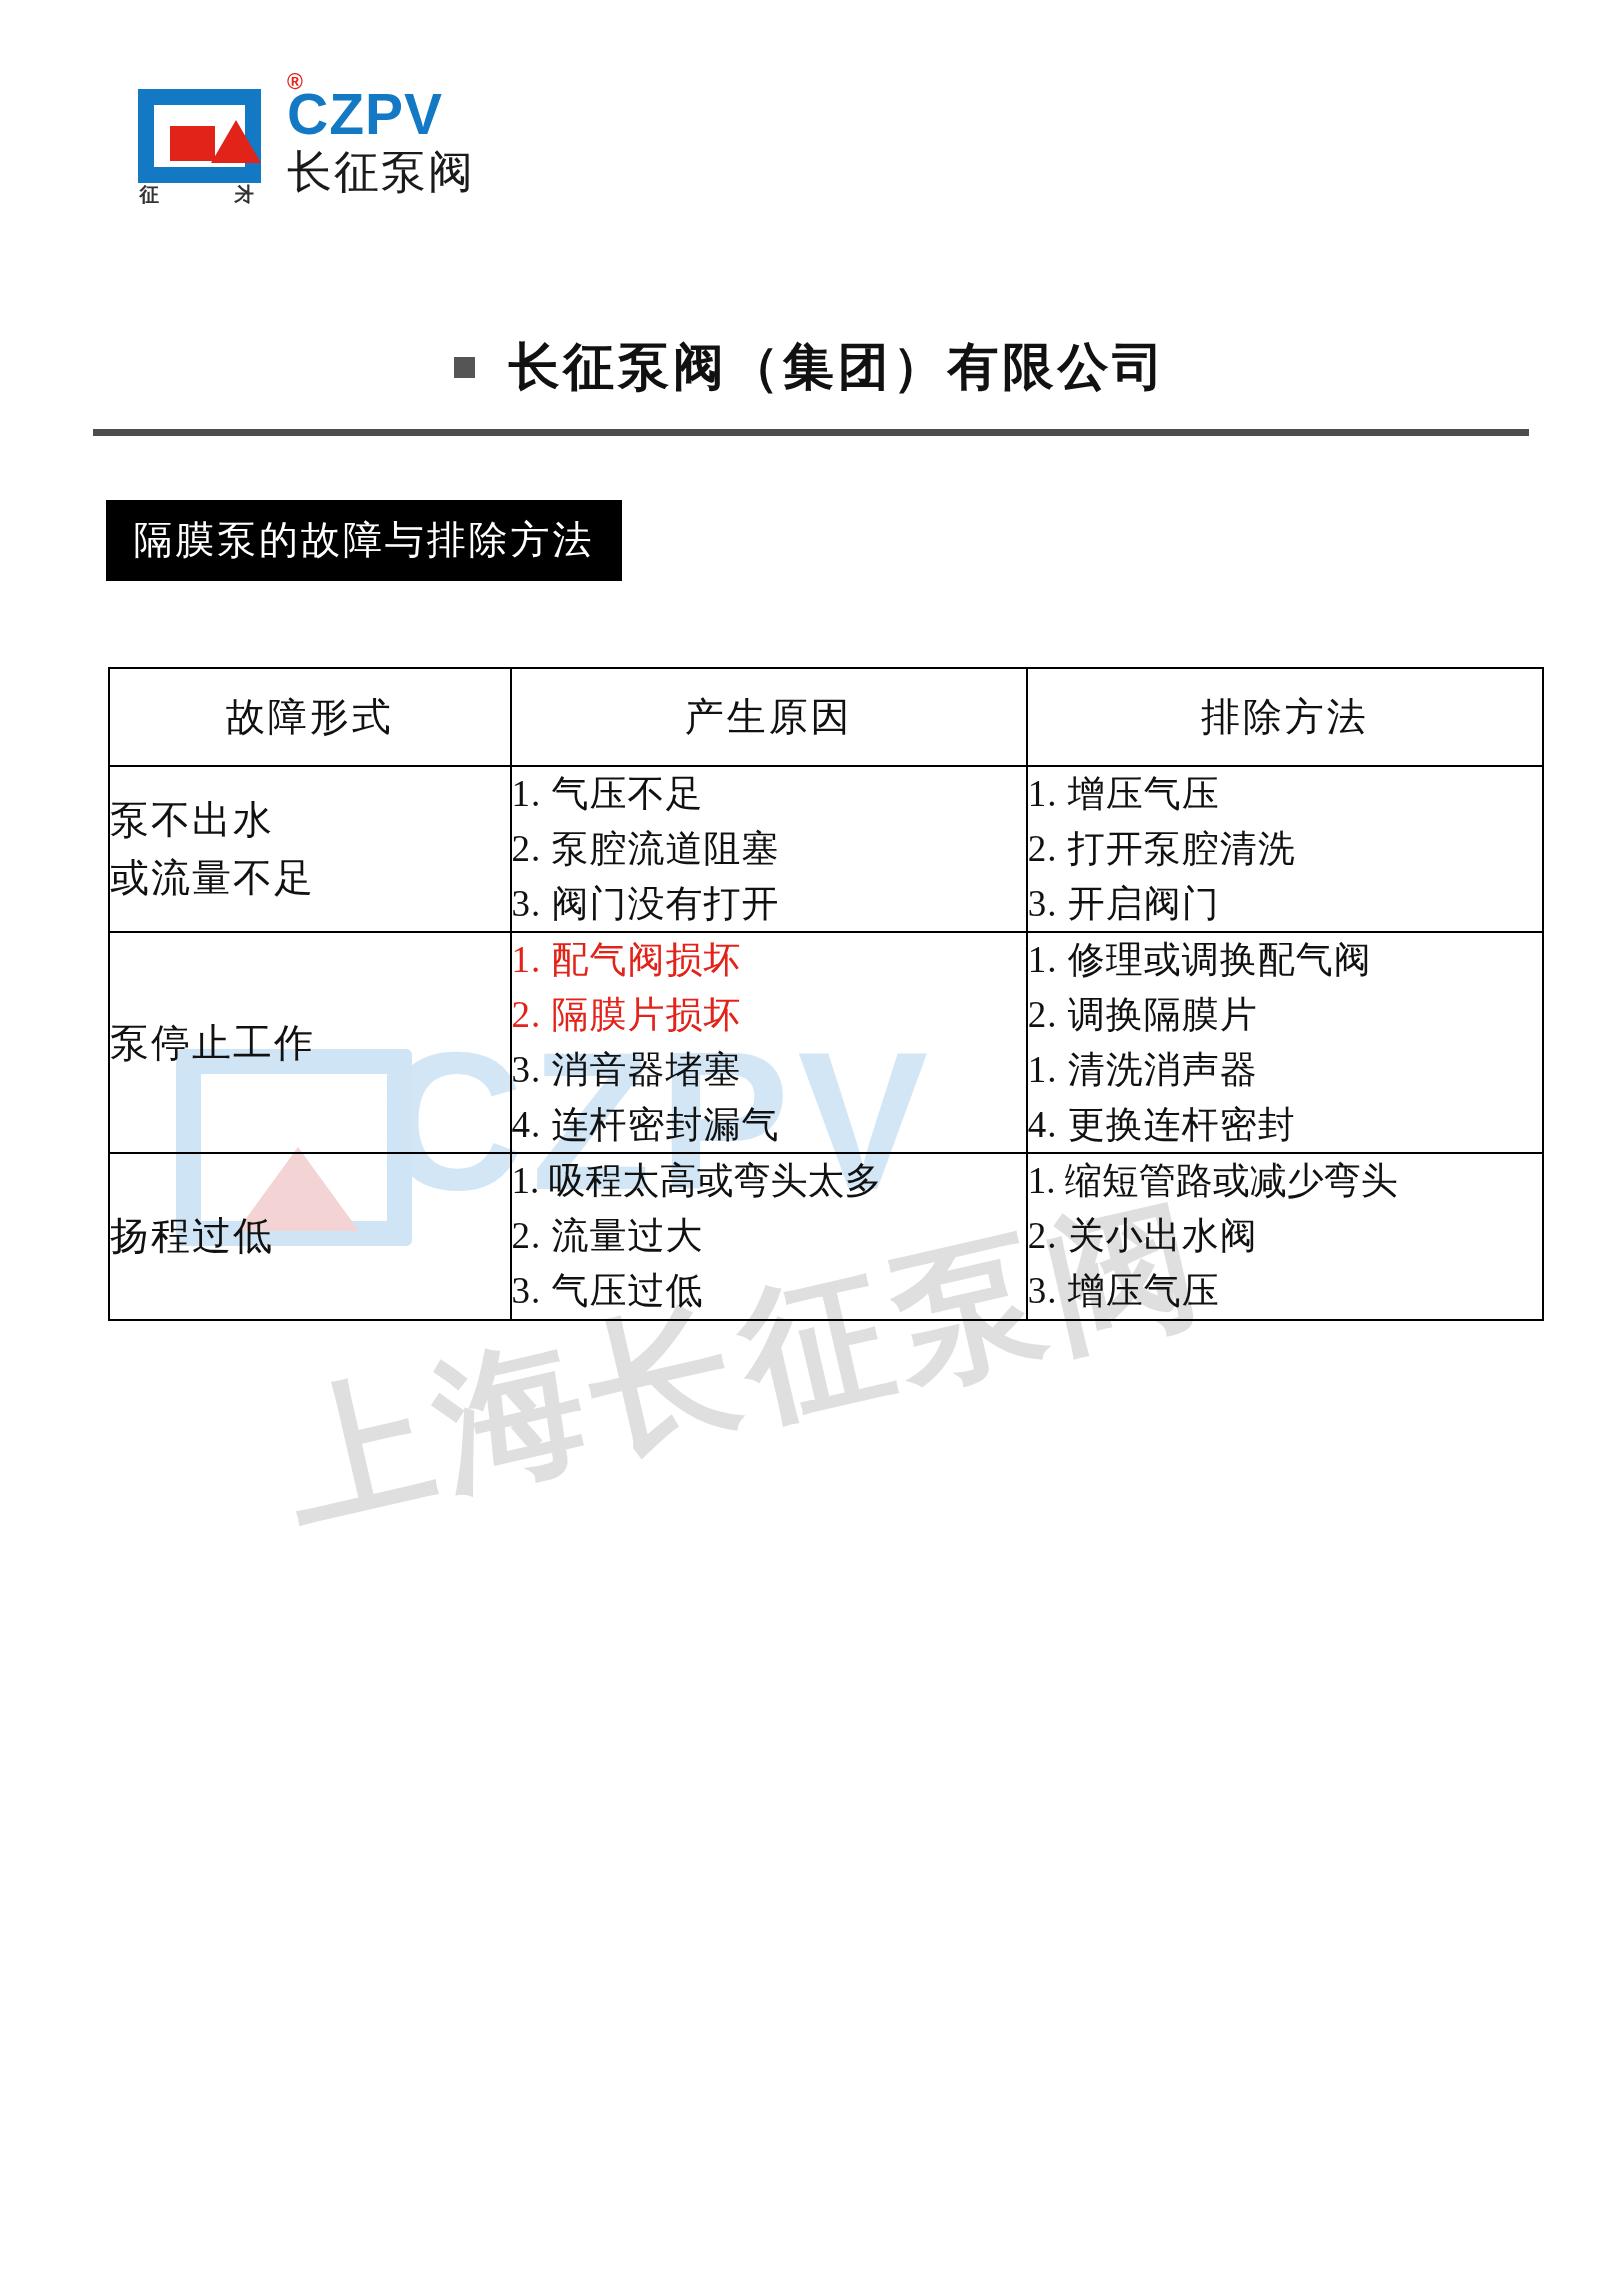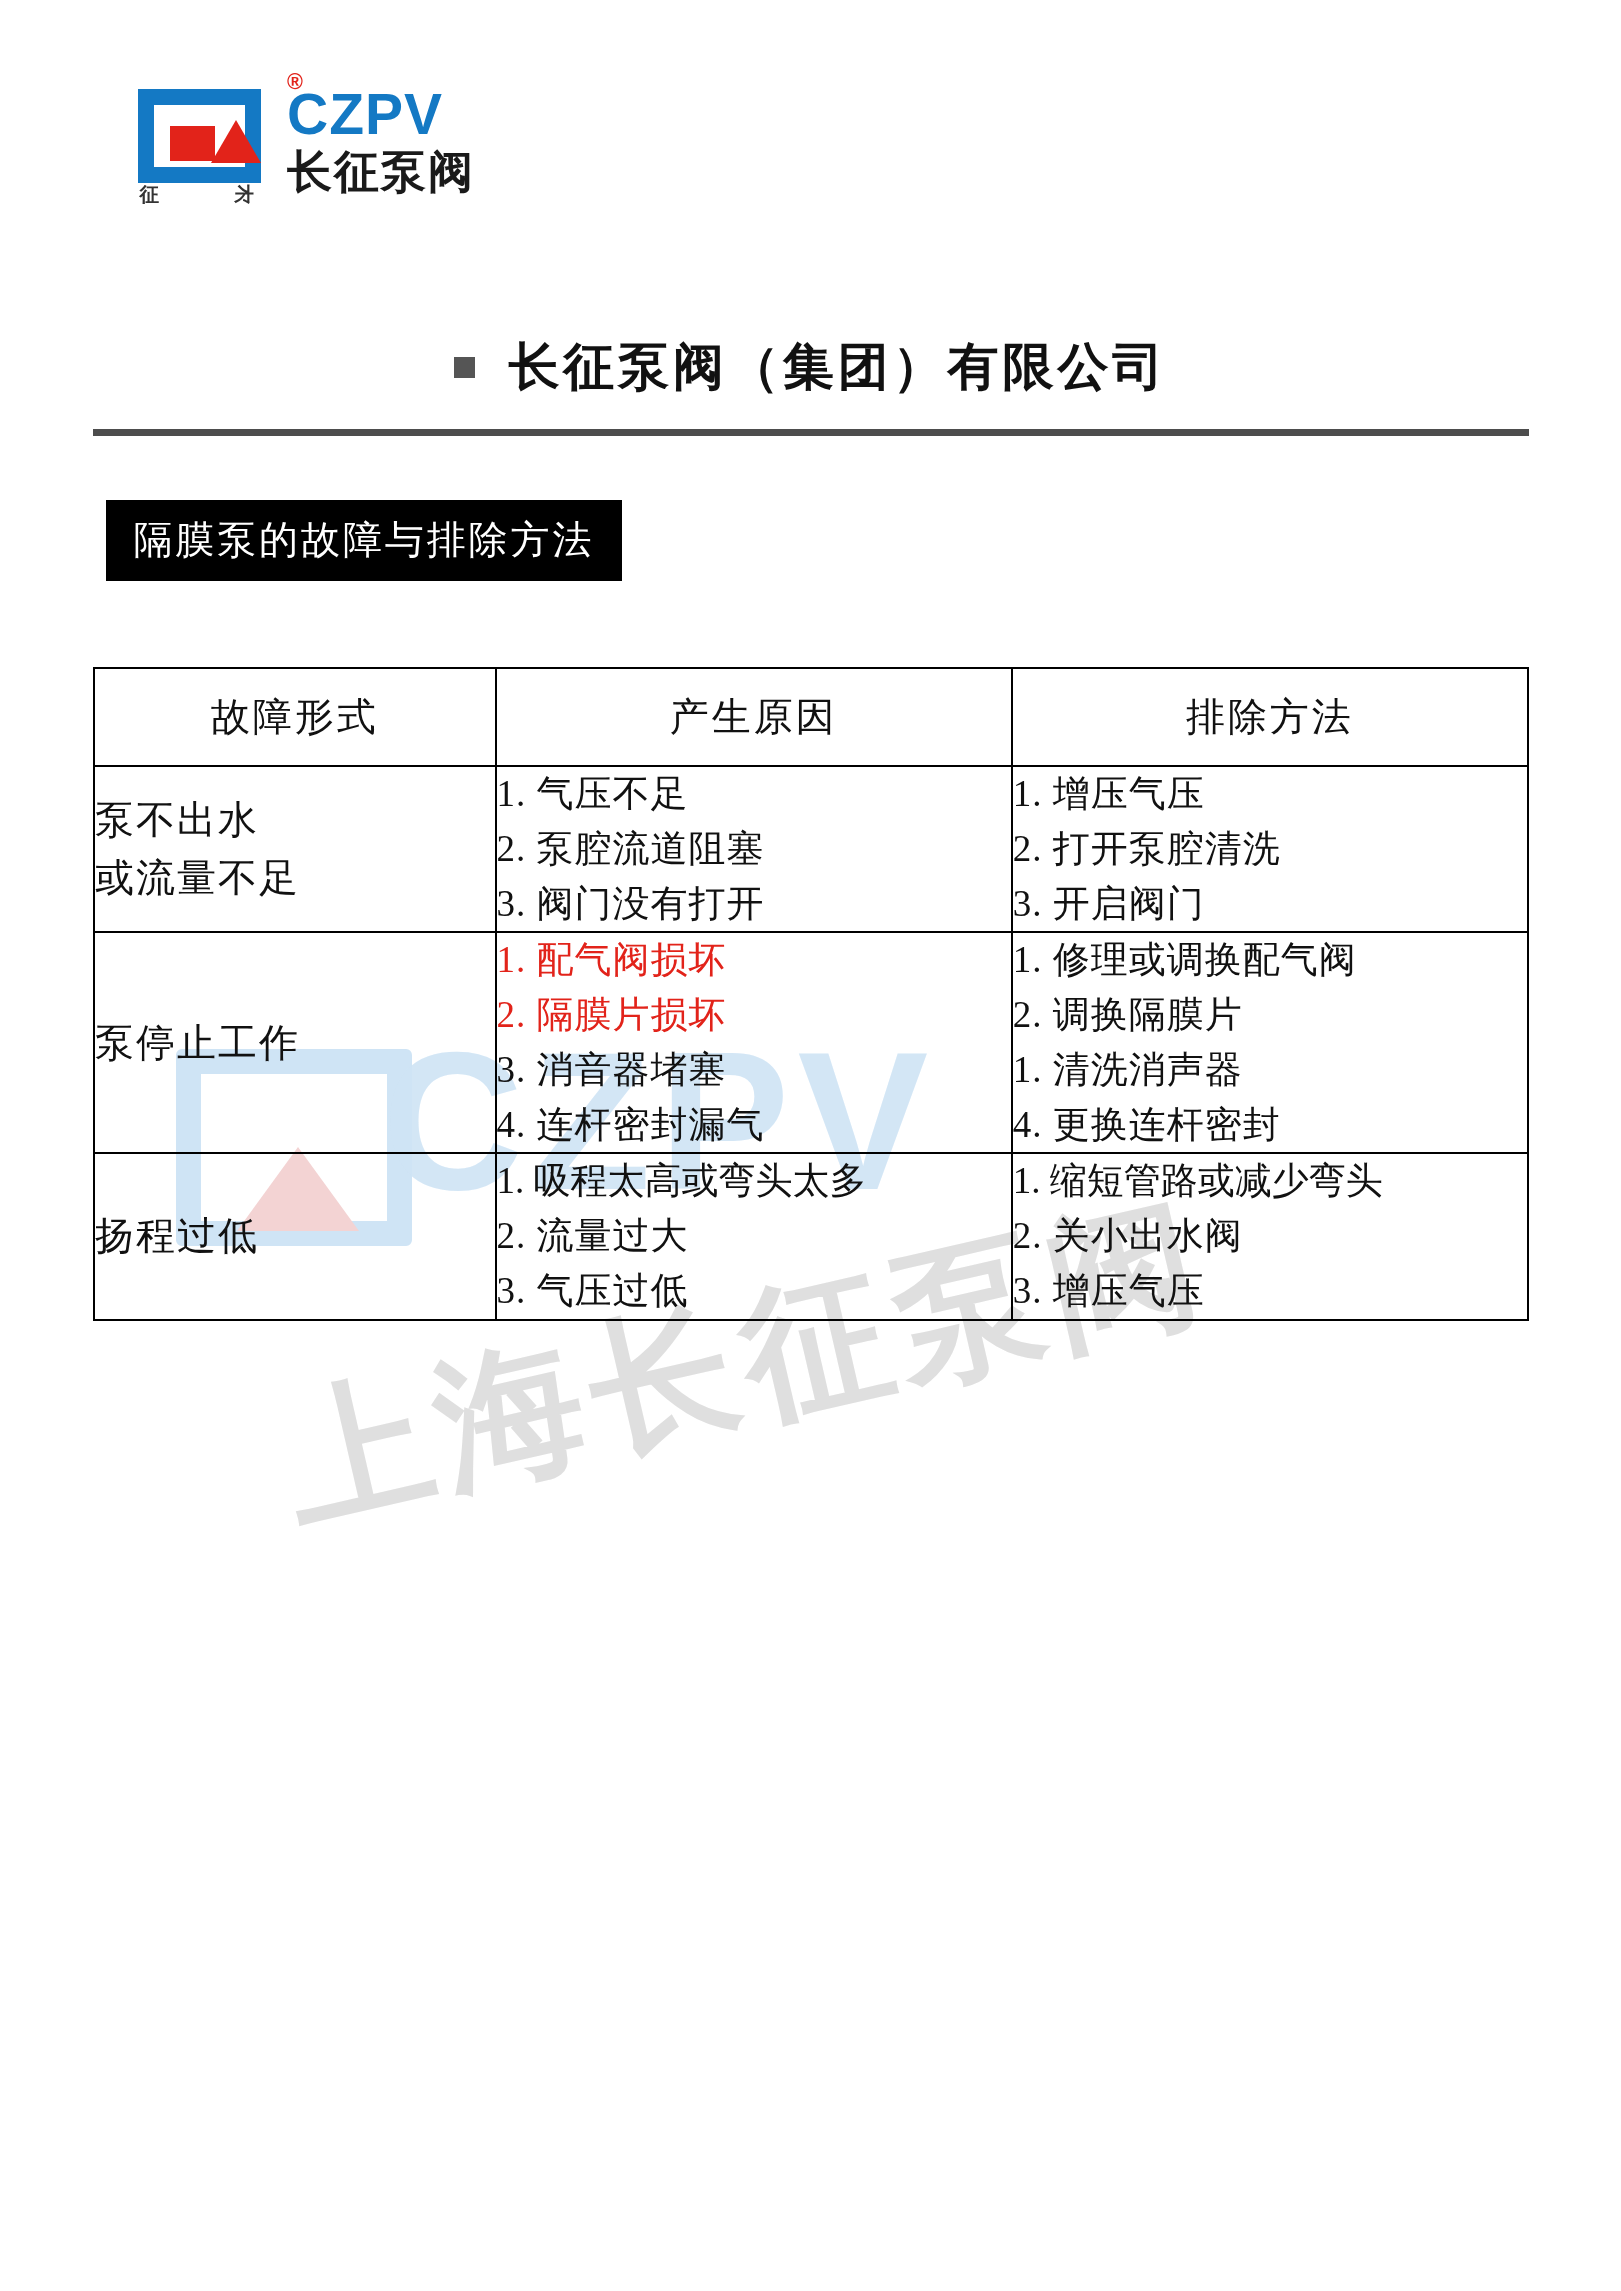--- a/index.html
+++ b/index.html
@@ -128,21 +128,21 @@
     top: -2px;
     font-size: 21.6px;
     color: #e2231a;
     font-weight: bold;
   }
   .logo-cn {
     position: absolute;
     left: 169px;
     top: 71px;
     font-size: 45px;
-    font-weight: bold;
+    font-weight: normal;
     color: #1a1a1a;
     letter-spacing: 2px;
   }
   .logo-tiny-left {
     position: absolute;
     left: 21.6px;
     top: 110px;
     font-size: 19.6px;
     color: #333;
     font-weight: bold;
@@ -214,21 +214,21 @@
     color: #ffffff;
     font-size: 39px;
     letter-spacing: 2.9px;
     padding: 12.7px 27.4px 14.7px 27.4px;
     z-index: 2;
   }
 
   
   .table-wrap {
     position: absolute;
-    left: 93px;
+    left: 108px;
     top: 667px;
     width: 1436px;
     z-index: 2;
   }
   table.fault {
     border-collapse: collapse;
     width: 100%;
     table-layout: fixed;
     background: transparent;
   }

